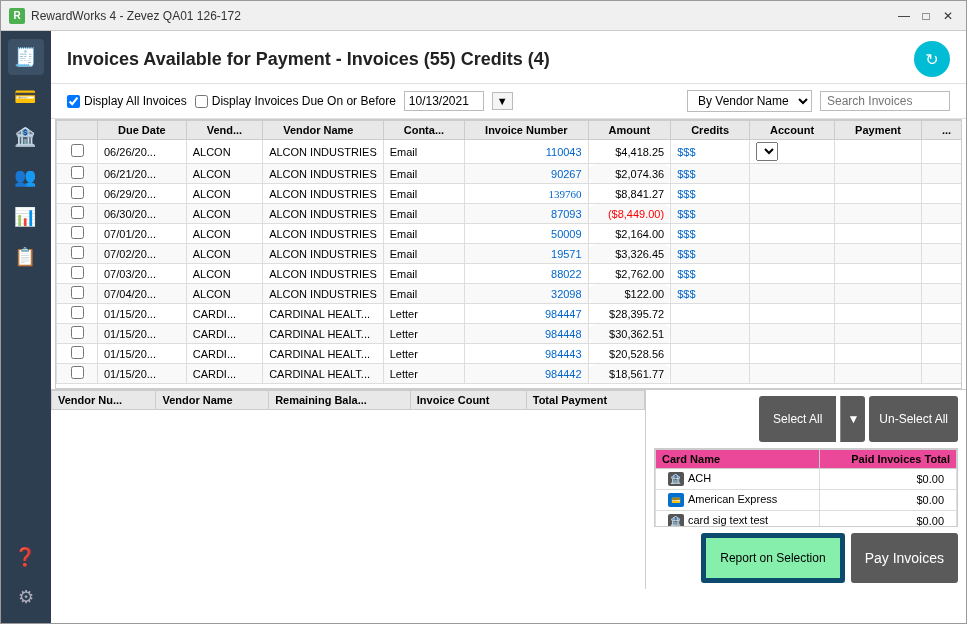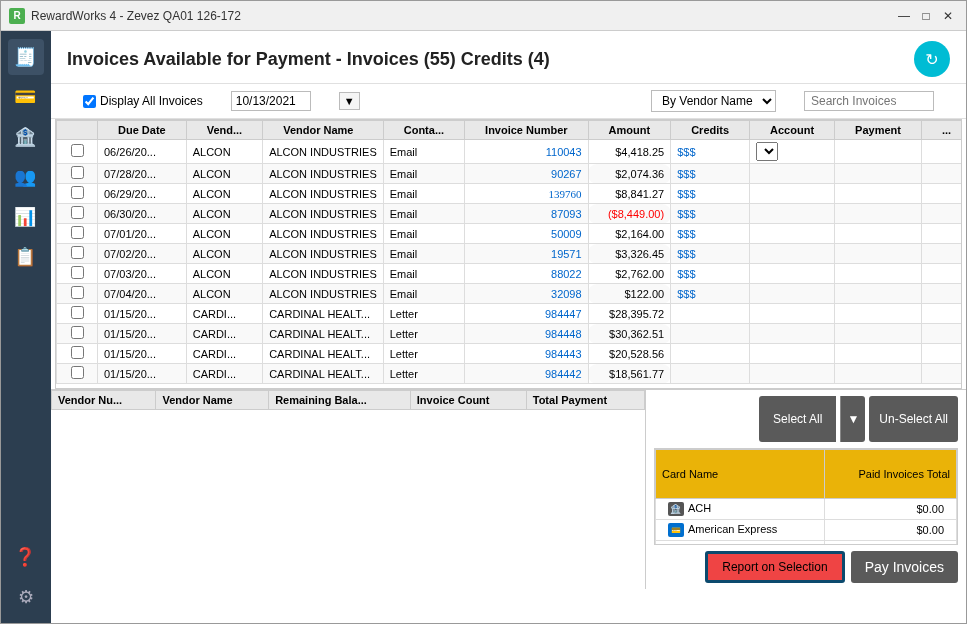--- a/index.html
+++ b/index.html
@@ -19,21 +19,21 @@
     .sidebar-item { width: 36px; height: 36px; display: flex; align-items: center; justify-content: center; cursor: pointer; border-radius: 4px; color: #aab; font-size: 18px; }
     .sidebar-item.active { background: #3d5166; color: #fff; }
     .sidebar-bottom { margin-top: auto; display: flex; flex-direction: column; gap: 4px; align-items: center; }
 
     .content { flex: 1; display: flex; flex-direction: column; overflow: hidden; }
 
     .content-header { background: #fff; padding: 10px 16px 6px 16px; border-bottom: 1px solid #e0e0e0; display: flex; align-items: center; justify-content: space-between; }
     .content-title { font-size: 18px; font-weight: 600; color: #222; }
     .refresh-btn { width: 36px; height: 36px; background: #00bcd4; border: none; border-radius: 50%; cursor: pointer; display: flex; align-items: center; justify-content: center; color: white; font-size: 16px; }
 
-    .toolbar { padding: 6px 32px; display: flex; align-items: center; gap: 28px; border-bottom: 1px solid #e0e0e0; background: #fff; }
+    .toolbar { padding: 6px 16px; display: flex; align-items: center; gap: 8px; border-bottom: 1px solid #e0e0e0; background: #fff; }
     .checkbox-label { display: flex; align-items: center; gap: 4px; cursor: pointer; font-size: 12px; }
     .checkbox-label input { cursor: pointer; }
     .date-input { border: 1px solid #bbb; padding: 2px 4px; font-size: 12px; width: 80px; }
     .cal-btn { border: 1px solid #bbb; background: #f5f5f5; padding: 2px 4px; cursor: pointer; font-size: 11px; }
     .spacer { flex: 1; }
     .vendor-select { border: 1px solid #bbb; padding: 2px 6px; font-size: 12px; background: #fff; }
     .search-input { border: 1px solid #bbb; padding: 2px 6px; font-size: 12px; width: 130px; }
 
     .table-section { flex: 1; overflow: hidden; display: flex; flex-direction: column; }
 
@@ -54,29 +54,29 @@
     .summary-table th { background: #e8e8e8; border: 1px solid #ccc; padding: 3px 6px; text-align: left; font-weight: 600; }
 
     .bottom-right { width: 320px; display: flex; flex-direction: column; }
     .bottom-right-top { display: flex; gap: 4px; padding: 6px 8px; justify-content: flex-end; }
     .select-all-btn { background: #5a5a5a; color: white; border: none; padding: 16px 14px; cursor: pointer; font-size: 12px; border-radius: 3px 0 0 3px; }
     .select-all-arrow { background: #5a5a5a; color: white; border: none; padding: 4px 6px; cursor: pointer; font-size: 12px; border-left: 1px solid #888; border-radius: 0 3px 3px 0; }
     .unselect-all-btn { background: #5a5a5a; color: white; border: none; padding: 4px 10px; cursor: pointer; font-size: 12px; border-radius: 3px; }
 
     .payment-table-wrap { flex: 1; overflow-y: auto; border: 1px solid #ccc; margin: 0 8px; }
     .payment-table { width: 100%; border-collapse: collapse; font-size: 11px; }
-    .payment-table th { background: #eab308; border: 1px solid #ccc; padding: 18px 6px; text-align: left; font-weight: 400; }
+    .payment-table th { background: #ec4899; border: 1px solid #ccc; padding: 3px 6px; text-align: left; font-weight: 700; }
     .payment-table td { border: 1px solid #ddd; padding: 3px 12px; }
     .payment-table .paid-col { text-align: right; }
     .payment-icon { display: inline-block; width: 16px; height: 14px; border-radius: 2px; margin-right: 4px; vertical-align: middle; }
     .icon-bank { background: #555; color: white; font-size: 9px; display: inline-flex; align-items: center; justify-content: center; }
     .icon-amex { background: #006fcf; color: white; font-size: 8px; display: inline-flex; align-items: center; justify-content: center; border-radius: 2px; }
 
     .bottom-action-bar { padding: 6px 8px; display: flex; gap: 6px; justify-content: flex-end; }
-    .report-btn { background: #ef4444; border: 3px solid #0c4a6e; padding: 6px 14px; cursor: pointer; font-size: 12px; border-radius: 3px; }
+    .report-btn { background: #86efac; border: 5px solid #0c4a6e; padding: 13px 14px; cursor: pointer; font-size: 12px; border-radius: 3px; }
     .pay-btn { background: #5a5a5a; color: white; border: none; padding: 5px 14px; cursor: pointer; font-size: 14px; border-radius: 3px; }
   </style>
 </head>
 <body>
 
 <div class="window">
 
   <div class="titlebar">
     <div class="titlebar-icon">R</div>
     <span class="titlebar-title">RewardWorks 4 - Zevez QA01 126-172</span>
@@ -106,20 +106,24 @@
 
       <div class="content-header">
         <span class="content-title">Invoices Available for Payment - Invoices (55) Credits (4)</span>
         <button class="refresh-btn">↻</button>
       </div>
 
       <div class="toolbar">
         <label class="checkbox-label">
           <input type="checkbox" checked="" style="">
           <span>Display All Invoices</span>
+        </label>
+        <label class="checkbox-label">
+          <input type="checkbox" style="">
+          <span>Display Invoices Due On or Before</span>
         </label>
         <input class="date-input" type="text" value="10/13/2021" style="">
         <button class="cal-btn">▼</button>
         <div class="spacer"></div>
         <select class="vendor-select">
           <option>By Vendor Name</option>
         </select>
         <input class="search-input" type="text" placeholder="Search Invoices" style="">
       </div>
 
@@ -150,21 +154,21 @@
     <td>Email</td>
     <td style="text-align:right; color:#0066cc;">110043</td>
     <td class="amount-col">$4,418.25</td>
     <td style="color:#0066cc;">$$$</td>
     <td style="color:#888; font-style:italic; font-size:10px;"><select a="" payment="" here=""></select></td>
     <td></td>
     <td></td>
   </tr>
                 <tr>
     <td class="cb-col"><input type="checkbox" style=""></td>
-    <td>07/28/20...</td>
+    <td>06/21/20...</td>
     <td>ALCON</td>
     <td>ALCON INDUSTRIES</td>
     <td>Email</td>
     <td style="text-align:right; color:#0066cc;">90267</td>
     <td class="amount-col">$2,074.36</td>
     <td style="color:#0066cc;">$$$</td>
     <td style="color:#888; font-style:italic; font-size:10px;"></td>
     <td></td>
     <td></td>
   </tr>

